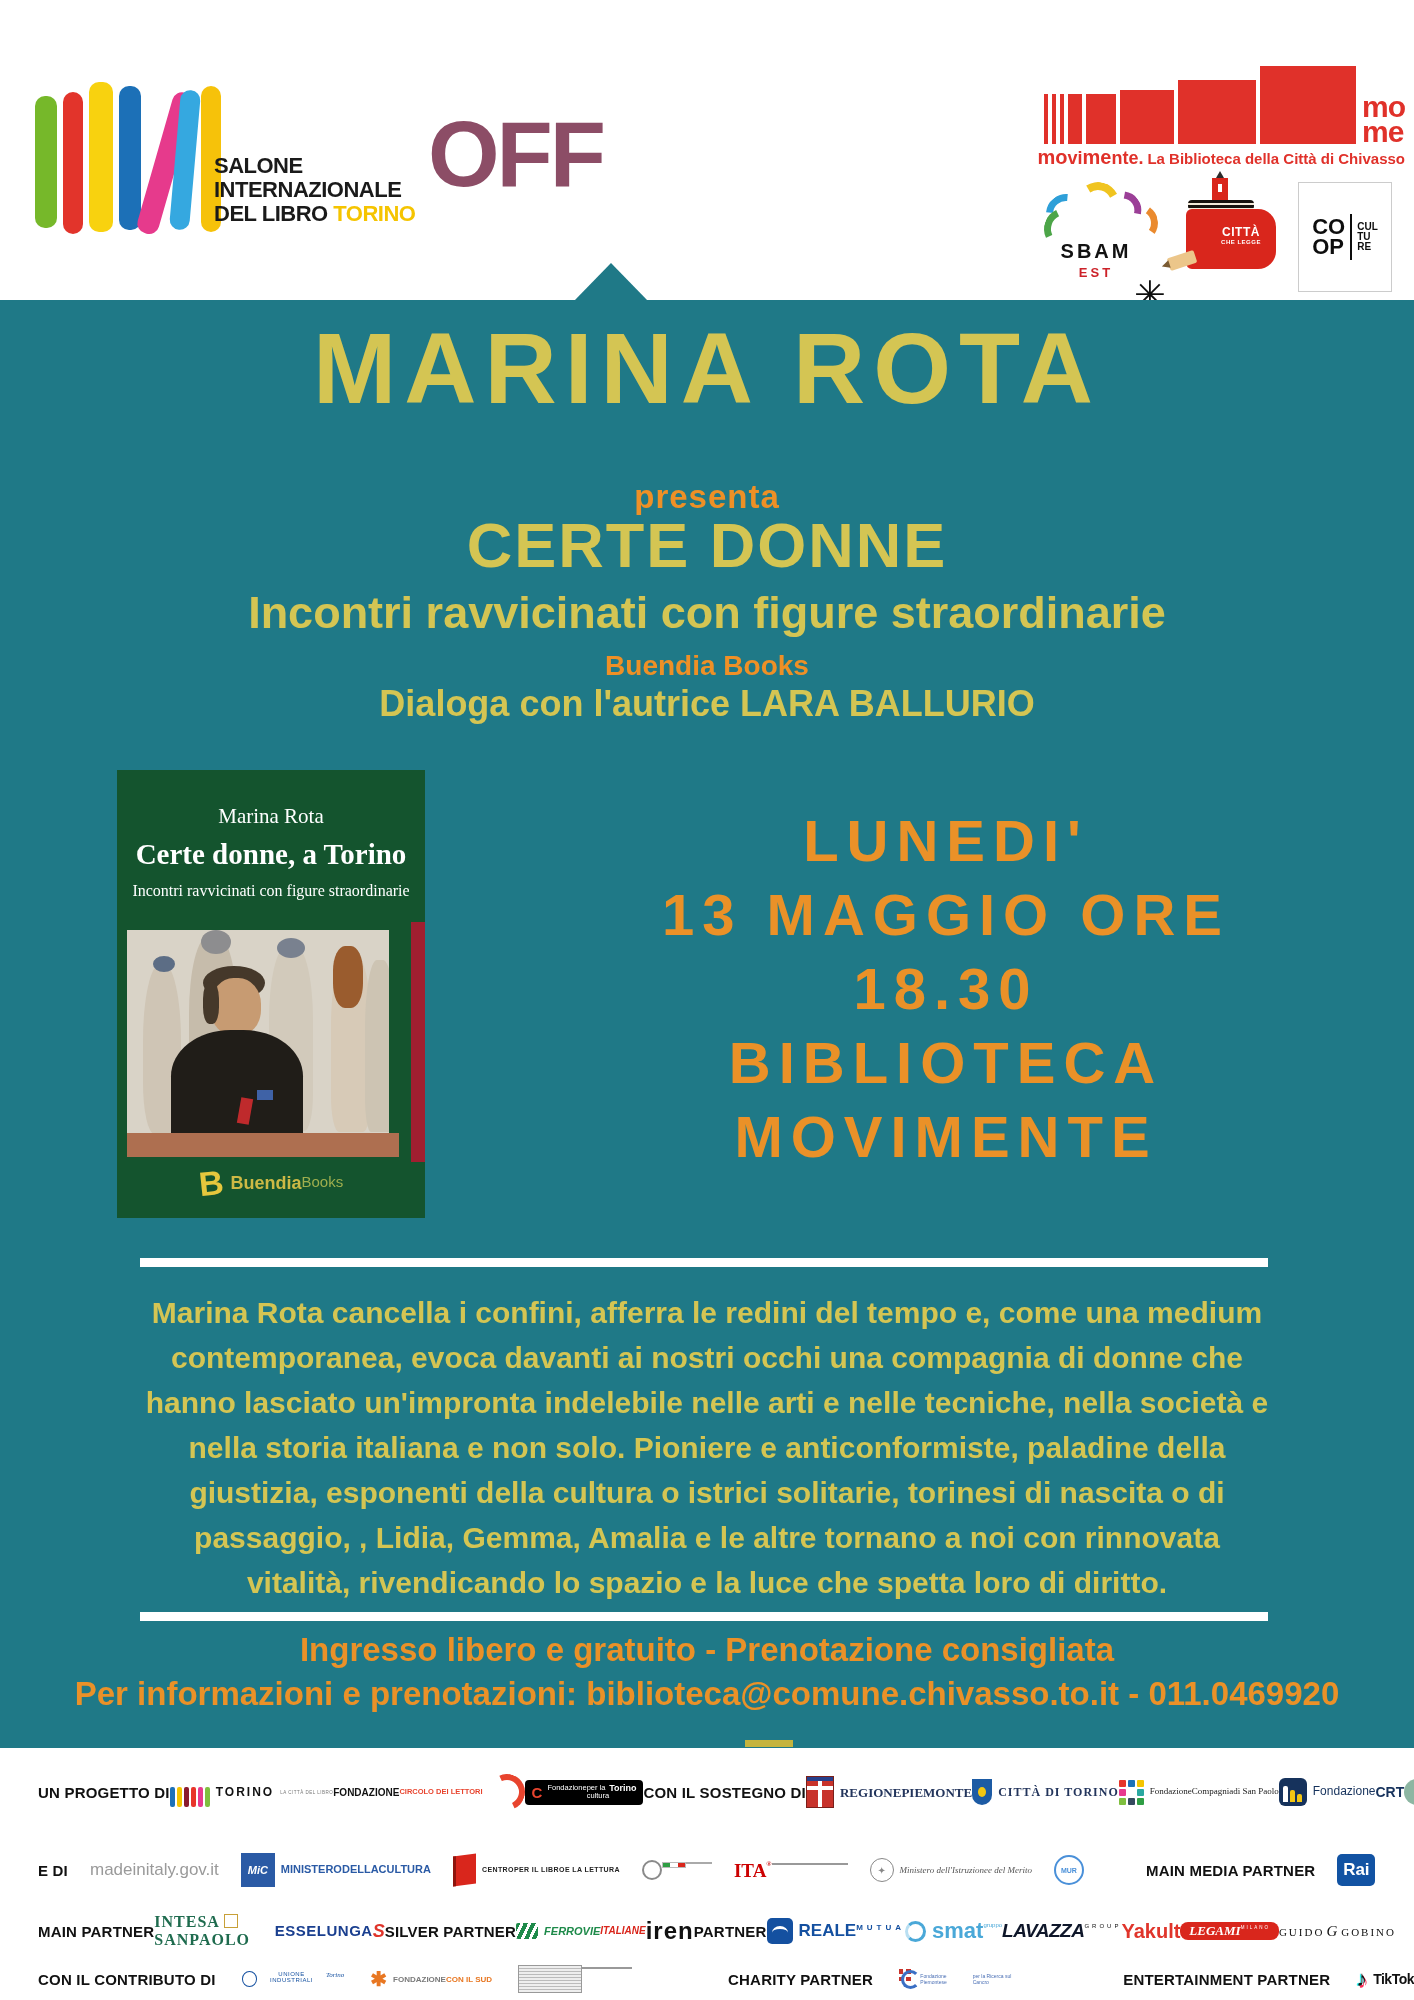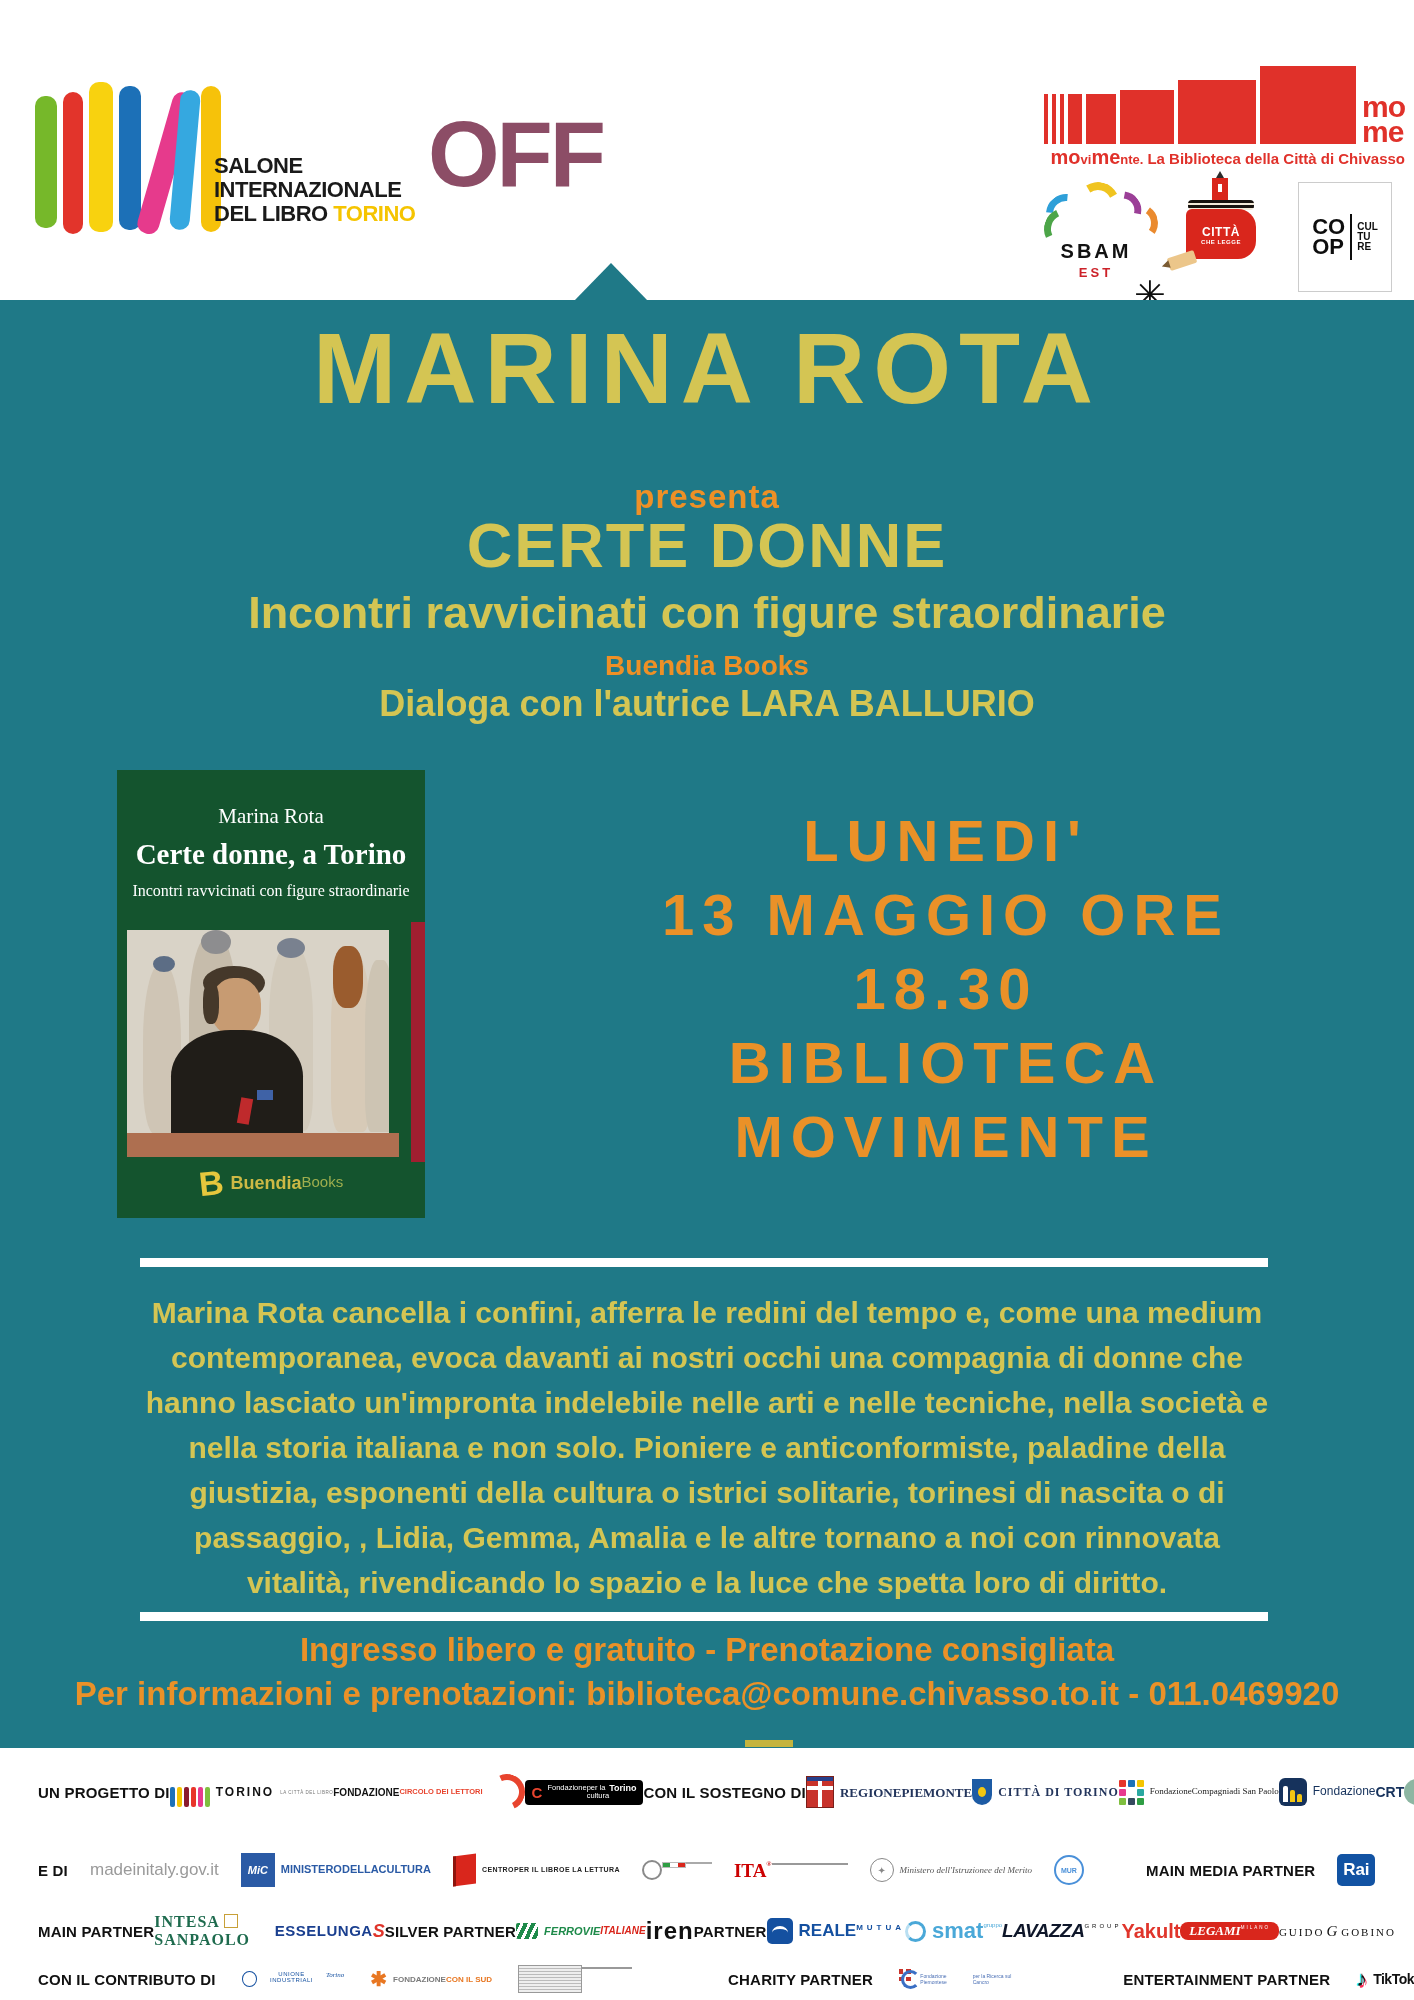--- a/index.html
+++ b/index.html
@@ -24,21 +24,21 @@
 
   
   .mv-logo{position:absolute;left:1035px;top:52px;width:370px;height:92px;display:flex;
            align-items:flex-end;justify-content:flex-end;gap:4px;}
   .mvb{background:#e0312a;}
   .mv-words{color:#e0312a;font-weight:900;font-size:30px;line-height:25px;letter-spacing:-1px;
             text-align:left;margin-left:2px;}
   .mv-tag{position:absolute;left:1005px;top:146px;width:400px;text-align:right;color:#e0312a;
           font-weight:700;font-size:15px;white-space:nowrap;}
   .mv-tag .big{font-size:20px;font-weight:900;}
-  .mv-tag .small{font-size:13px;}
+  .mv-tag .small{font-size:18px;}
   .mv-tag .rest{margin-left:4px;font-size:15px;}
 
   
   .sbam{position:absolute;left:1040px;top:182px;width:112px;text-align:center;}
   .sbam-arcs{position:relative;width:100px;height:56px;margin:0 auto;}
   .arc{position:absolute;border-style:solid;border-color:transparent;border-radius:50%;}
   .a1{left:0;top:12px;width:26px;height:26px;border-width:7px;border-top-color:#2e9fd8;transform:rotate(-40deg);}
   .a2{left:-2px;top:26px;width:28px;height:28px;border-width:7px;border-top-color:#4ca548;transform:rotate(-70deg);}
   .a3{left:28px;top:0;width:30px;height:34px;border-width:8px;border-top-color:#f0c420;transform:rotate(15deg);}
   .a4{left:54px;top:8px;width:26px;height:30px;border-width:7px;border-top-color:#9b3f97;transform:rotate(55deg);}
@@ -46,22 +46,22 @@
   .sbam-name{font-size:20px;font-weight:700;letter-spacing:3px;color:#111;margin-top:2px;}
   .sbam-sub{font-size:13px;font-weight:700;letter-spacing:3px;color:#cc2229;margin-top:2px;}
 
   .ccl{position:absolute;left:1178px;top:178px;width:86px;height:112px;}
   .ccl-pages{position:absolute;left:10px;top:22px;width:66px;height:10px;border-radius:4px;
              background:repeating-linear-gradient(180deg,#17120e 0 3px,#f2e9d8 3px 5px);}
   .ccl-tower{position:absolute;left:34px;top:0;width:16px;height:26px;background:#d9261c;}
   .ccl-tip{position:absolute;left:38px;top:-7px;width:0;height:0;border-left:4px solid transparent;
            border-right:4px solid transparent;border-bottom:7px solid #2b2b2b;}
   .ccl-win{position:absolute;left:40px;top:6px;width:4px;height:8px;background:#fff;}
-  .ccl-body{position:absolute;left:8px;top:31px;width:70px;height:50px;background:#d9261c;
-            border-radius:6px 18px 18px 6px;color:#fff;text-align:center;}
+  .ccl-body{position:absolute;left:8px;top:31px;width:70px;height:60px;background:#d9261c;
+            border-radius:6px 18px 18px 6px;color:#fff;text-align:center;padding-left:20px;}
   .ccl-t1{font-size:12px;font-weight:800;margin-top:16px;letter-spacing:0.5px;}
   .ccl-t2{font-size:6px;font-weight:800;letter-spacing:0.5px;}
   .ccl-pencil{position:absolute;left:-10px;top:76px;width:28px;height:13px;background:#ecc68a;
               transform:rotate(-18deg);border-radius:2px;}
   .ccl-pencil:after{content:"";position:absolute;left:-7px;top:2px;border-top:4px solid transparent;
               border-bottom:4px solid transparent;border-right:8px solid #7a5b33;}
 
   .coop{position:absolute;left:1298px;top:182px;width:92px;height:108px;background:#fff;
         border:1px solid #ccc;display:flex;align-items:center;justify-content:center;}
   .coop-main{font-size:22px;font-weight:900;line-height:20px;color:#0d0d0d;letter-spacing:0;}

